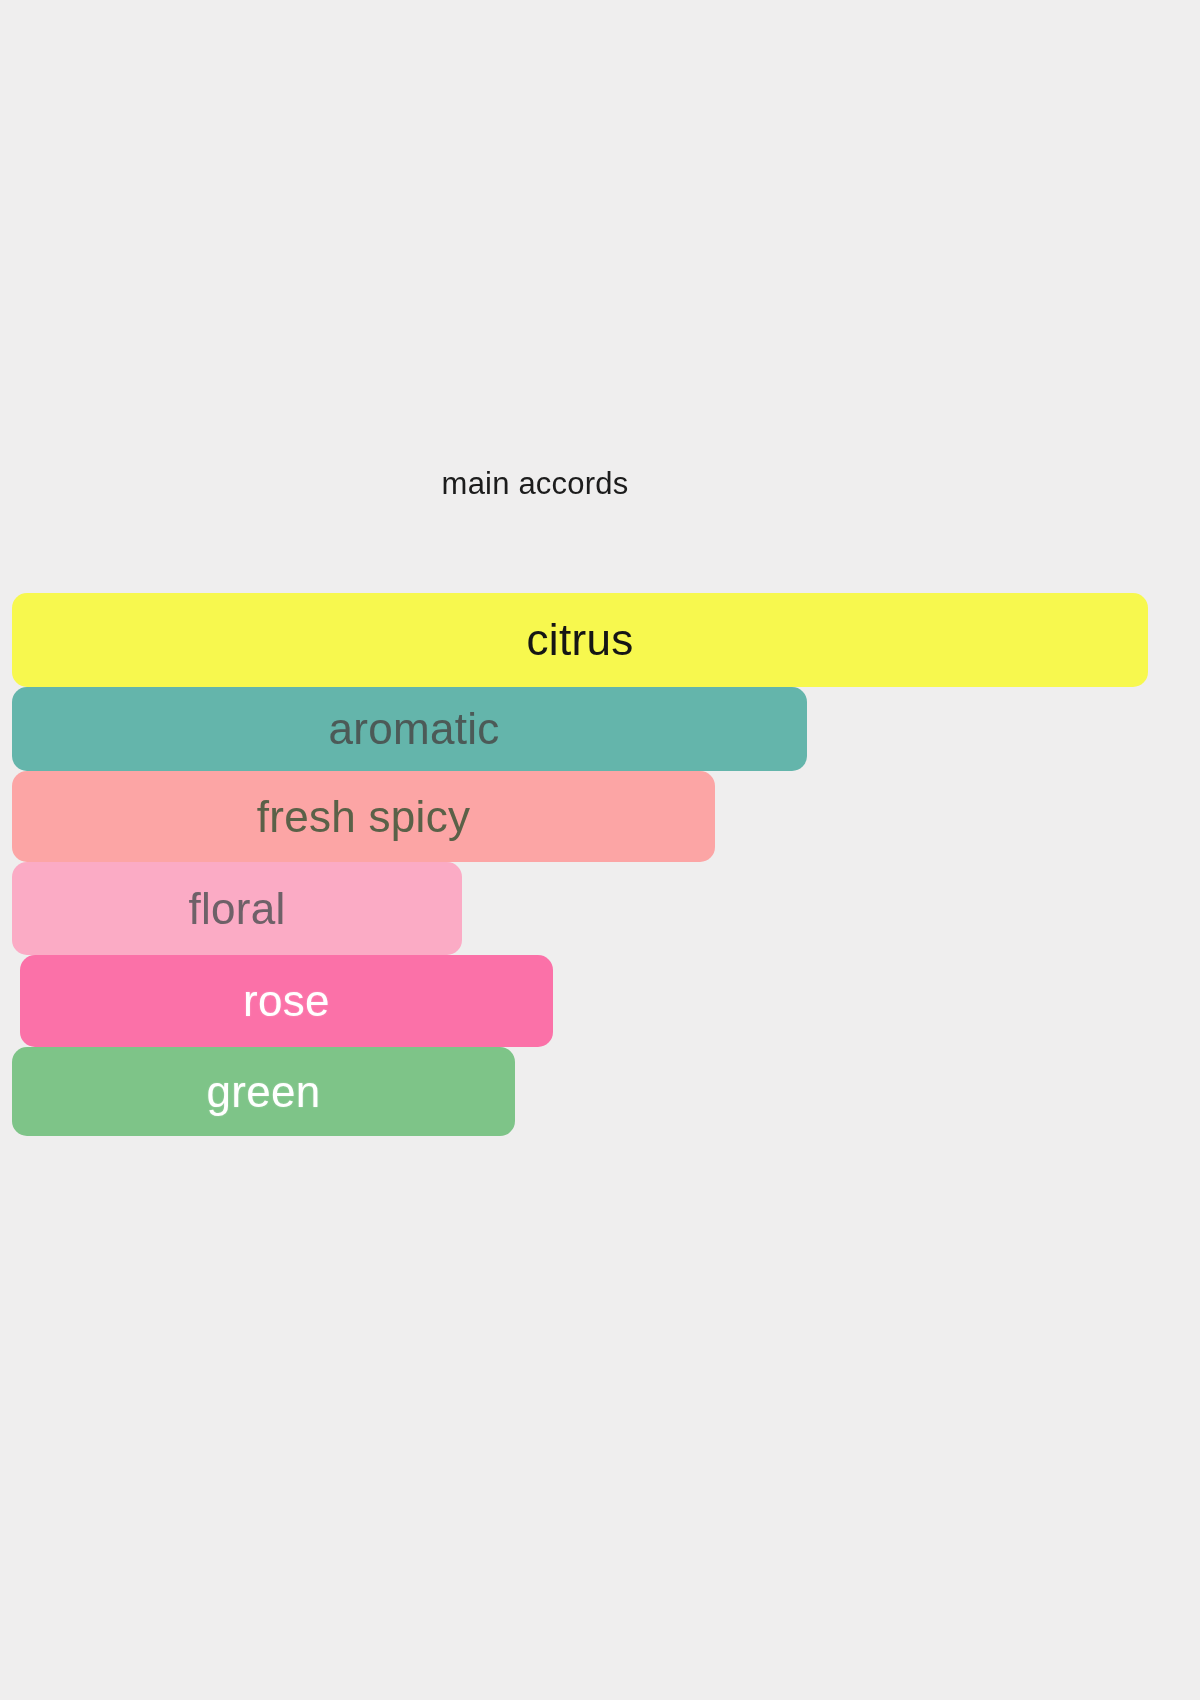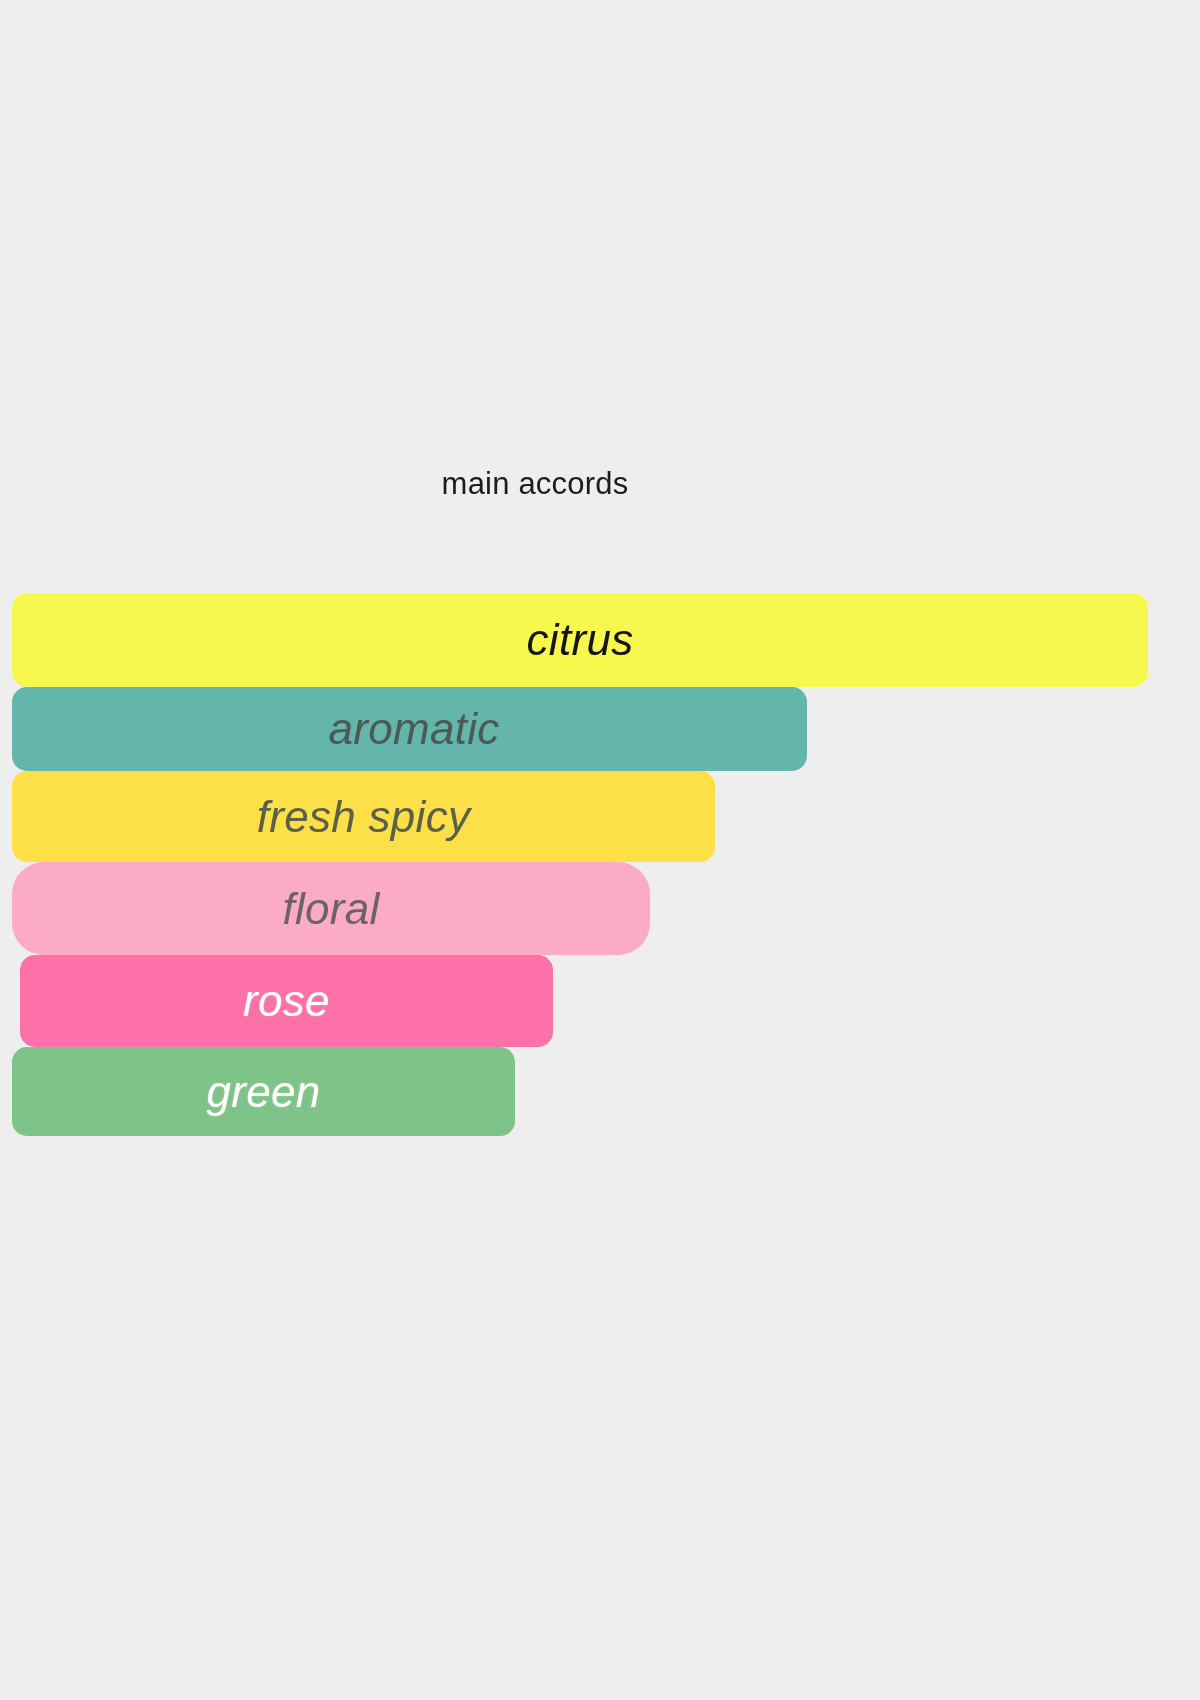--- a/index.html
+++ b/index.html
@@ -46,21 +46,20 @@
   }
 
   .accord-bar {
     position: relative;
     box-sizing: border-box;
     border-radius: 15px;
     display: flex;
     align-items: center;
     justify-content: flex-start;
     overflow: visible;
-    font-style: italic;
   }
 
   .accord-label {
     display: block;
     width: 100%;
     text-align: center;
     font-size: 44px;
     line-height: 1;
     font-weight: 400;
     letter-spacing: 0.3px;
@@ -89,25 +88,25 @@
   <div class="bars-area">
 
     <div class="accord-bar" style="position: absolute; left: 0px; top: 0px; width: 1136px; height: 94px; background: rgb(247, 248, 78);">
       <span class="accord-label darker" style="color: rgb(21, 21, 21);">citrus</span>
     </div>
 
     <div class="accord-bar" style="position: absolute; left: 0px; top: 94px; width: 795px; height: 84px; background: rgb(100, 181, 171);">
       <span class="accord-label dark" style="color: rgb(76, 90, 87); margin-left: 9px;">aromatic</span>
     </div>
 
-    <div class="accord-bar" style="position: absolute; left: 0px; top: 178px; width: 703px; height: 91px; background: #fde047;">
+    <div class="accord-bar" style="position: absolute; left: 0px; top: 178px; width: 703px; height: 91px; background: #fca5a5;">
       <span class="accord-label dark" style="color: rgb(90, 97, 72);">fresh spicy</span>
     </div>
 
-    <div class="accord-bar" style="position: absolute; left: 0px; top: 269px; width: 638px; height: 93px; background: rgb(251, 171, 197); border-radius: 32px;">
+    <div class="accord-bar" style="position: absolute; left: 0px; top: 269px; width: 450px; height: 93px; background: rgb(251, 171, 197);">
       <span class="accord-label dark" style="color: rgb(110, 97, 104);">floral</span>
     </div>
 
     <div class="accord-bar" style="position: absolute; left: 0px; top: 362px; width: 533px; height: 92px; background: rgb(251, 113, 168); margin-left: 8px;">
       <span class="accord-label light" style="color: rgb(255, 255, 255);">rose</span>
     </div>
 
     <div class="accord-bar" style="position: absolute; left: 0px; top: 454px; width: 503px; height: 89px; background: rgb(126, 196, 136);">
       <span class="accord-label light" style="color: rgb(255, 255, 255);">green</span>
     </div>

